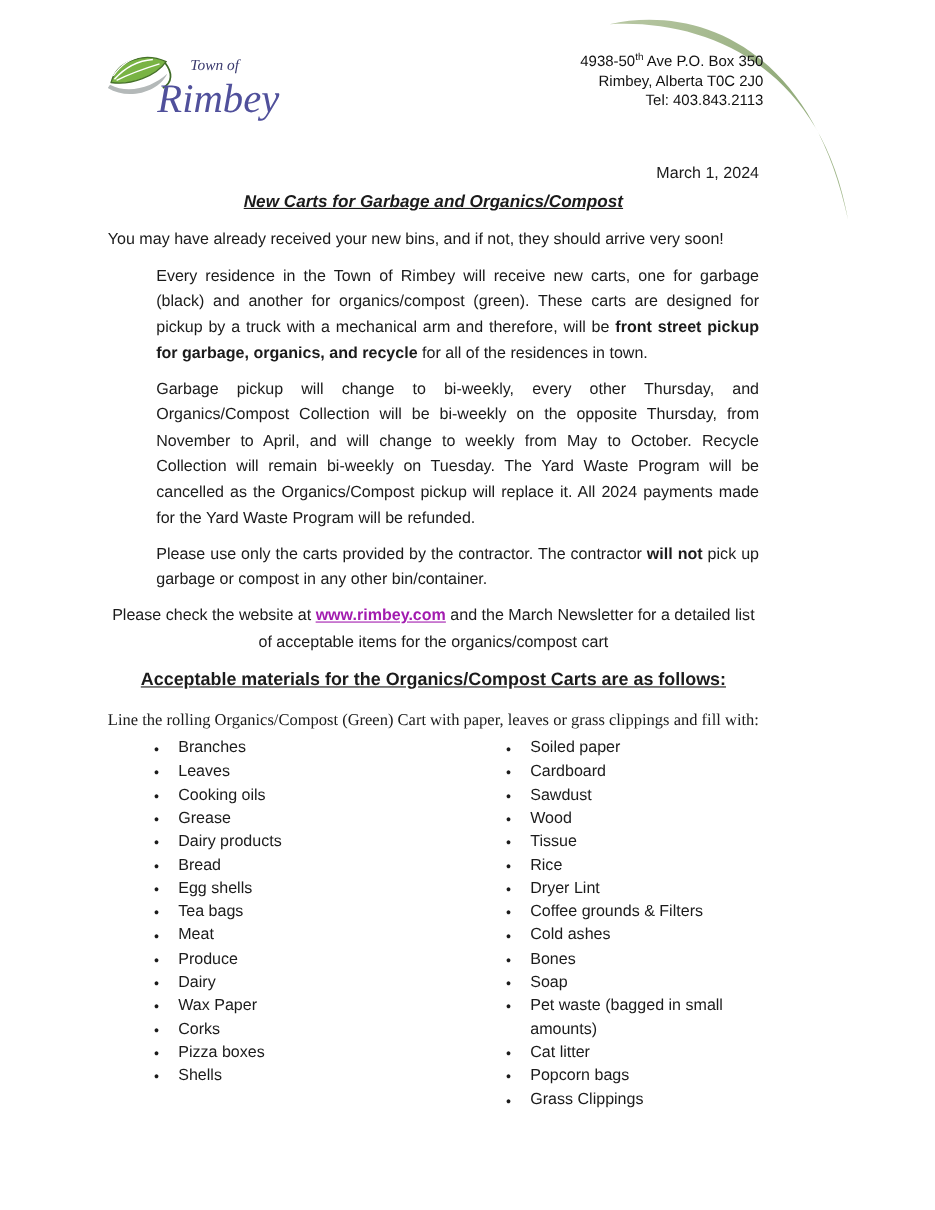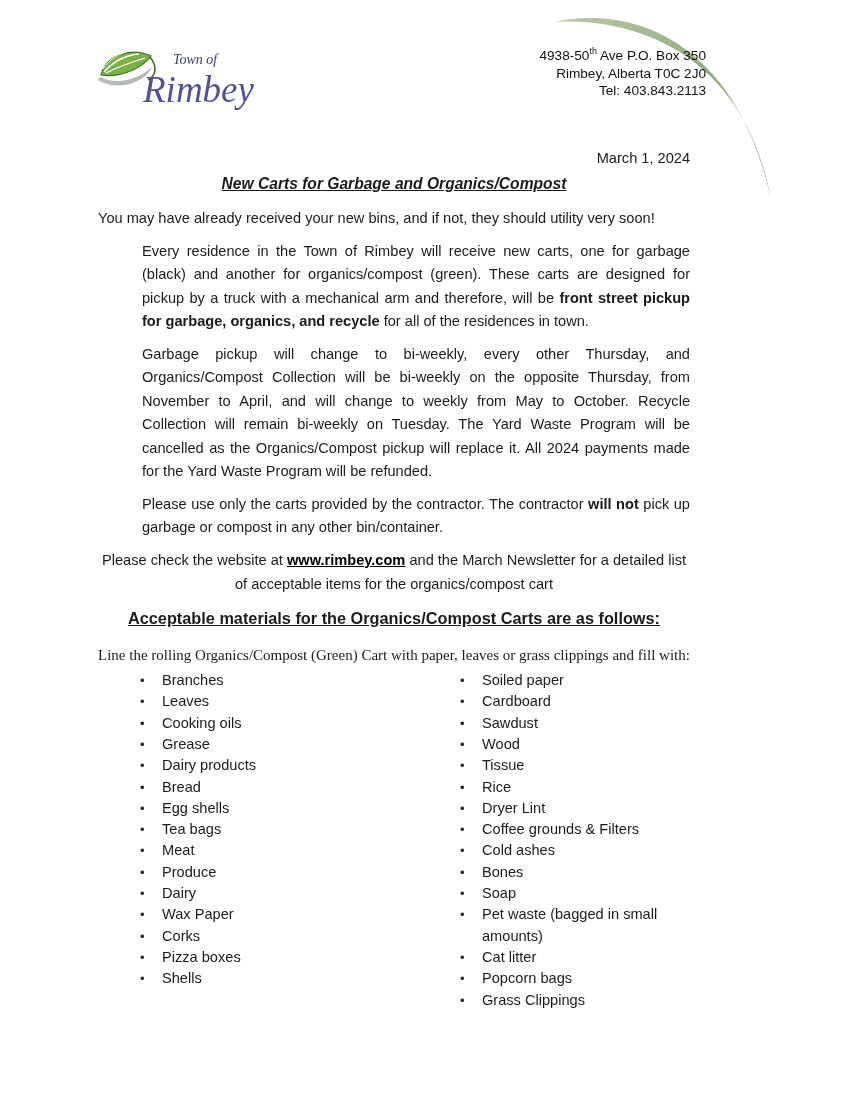--- a/index.html
+++ b/index.html
@@ -18,21 +18,21 @@
 
   
   .logo { position: absolute; left: 93px; top: 44px; width: 180px; height: 78px; }
   .logo-town { font-family: "Liberation Serif", serif; font-style: italic; font-size: 14px; fill: #3a3a6e; }
   .logo-rimbey { font-family: "Liberation Serif", serif; font-style: italic; font-size: 37px; fill: #50509b; }
 
   
   .address {
     position: absolute;
     top: 47px;
-    right: 84px;
+    right: 96px;
     text-align: right;
     font-size: 13.6px;
     line-height: 17.6px;
     color: #111;
   }
   .address .sup { vertical-align: super; font-size: 9px; line-height: 0; }
 
   
   .main { padding: 0 100px 0 98px; }
   .date-line {
@@ -50,21 +50,21 @@
     font-style: italic;
   }
   .para {
     margin: 0 0 9.5px 0;
     font-size: 14.6px;
     line-height: 23.4px;
   }
   .p-justify { text-align: justify; margin-left: 44px; }
   .p-center  { text-align: center; }
   .para .b { font-weight: bold; }
-  .doc-link { color: #000000; font-weight: bold; text-decoration: underline; cursor: pointer; }
+  .doc-link { color: #a21caf; font-weight: bold; text-decoration: underline; cursor: pointer; }
 
   .subheading {
     margin: 13px 0 16px 0;
     text-align: center;
     font-size: 16.3px;
     font-weight: bold;
     text-decoration: underline;
   }
   .list-intro {
     margin: 16px 0 0 0;
@@ -122,21 +122,21 @@
     <div><span>4938-50</span><span class="sup">th</span><span> Ave P.O. Box 350</span></div>
     <div>Rimbey, Alberta T0C 2J0</div>
     <div>Tel: 403.843.2113</div>
   </div>
 
   <div class="main">
     <p class="date-line">March 1, 2024</p>
 
     <h1 class="doc-title">New Carts for Garbage and Organics/Compost</h1>
 
-    <p class="para"><span>You may have already received your new bins, and if not, they should utility very soon!</span></p>
+    <p class="para"><span>You may have already received your new bins, and if not, they should arrive very soon!</span></p>
     <p class="para p-justify"><span>Every residence in the Town of Rimbey will receive new carts, one for garbage (black) and another for organics/compost (green).  These carts are designed for pickup by a truck with a mechanical arm and therefore, will be </span><span class="b">front street pickup for garbage, organics, and recycle</span><span> for all of the residences in town.</span></p>
     <p class="para p-justify"><span>Garbage pickup will change to bi-weekly, every other Thursday, and Organics/Compost Collection will be bi-weekly on the opposite Thursday, from November to April, and will change to weekly from May to October. Recycle Collection will remain bi-weekly on Tuesday. The Yard Waste Program will be cancelled as the Organics/Compost pickup will replace it. All 2024 payments made for the Yard Waste Program will be refunded.</span></p>
     <p class="para p-justify"><span>Please use only the carts provided by the contractor.  The contractor </span><span class="b">will not</span><span> pick up garbage or compost in any other bin/container.</span></p>
     <p class="para p-center"><span>Please check the website at </span><a class="doc-link b" href="#">www.rimbey.com</a><span> and the March Newsletter for a detailed list of acceptable items for the organics/compost cart</span></p>
 
     <h2 class="subheading">Acceptable materials for the Organics/Compost Carts are as follows:</h2>
 
     <p class="list-intro">Line the rolling Organics/Compost (Green) Cart with paper, leaves or grass clippings and fill with:</p>
 
     <div class="lists">

